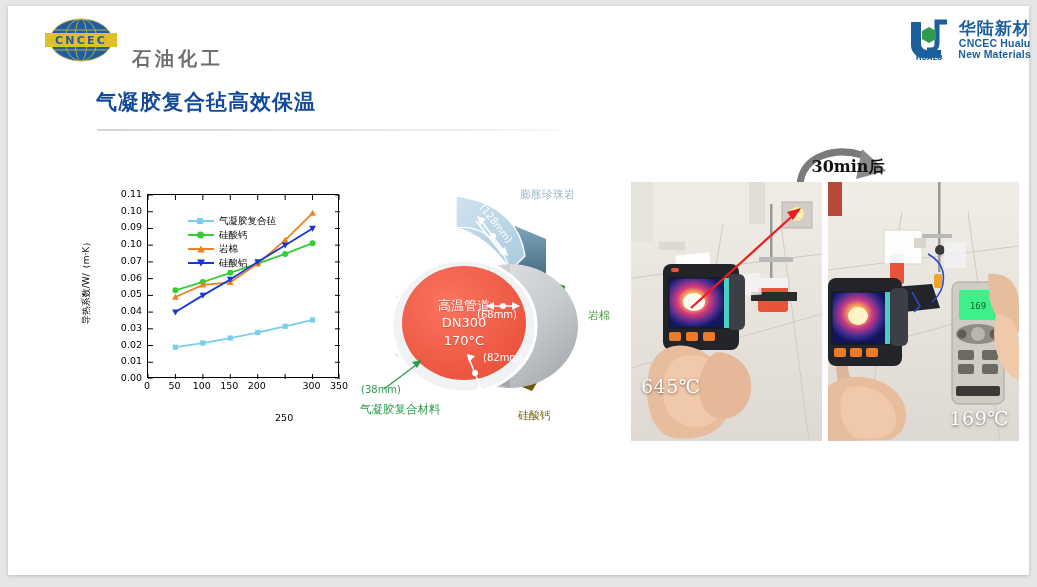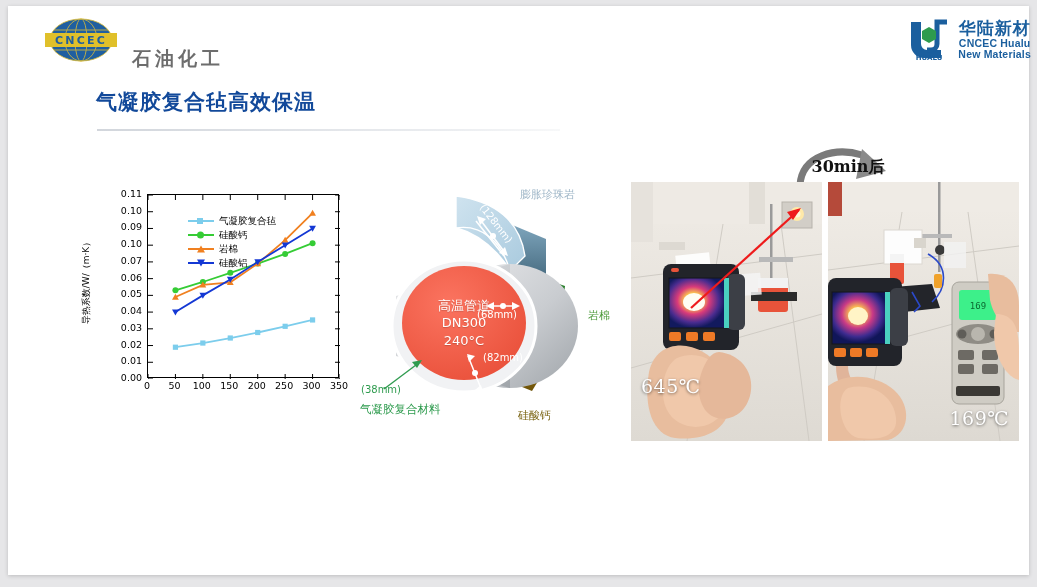--- a/index.html
+++ b/index.html
@@ -277,21 +277,21 @@
           <span class="lg-txt">硅酸铝</span>
         </div>
       </div>
 
     <div class="xtick-row">
         <div class="xtick" style="left: 17px;">0</div>
         <div class="xtick" style="left: 44.4286px;">50</div>
         <div class="xtick" style="left: 71.8571px;">100</div>
         <div class="xtick" style="left: 99.2857px;">150</div>
         <div class="xtick" style="left: 126.714px;">200</div>
-        <div class="xtick" style="left: 154.143px;">250</div>
+        <div class="xtick" style="left: 154.143px; margin-top: 32px;">250</div>
         <div class="xtick" style="left: 181.571px;">300</div>
         <div class="xtick" style="left: 209px;">350</div>
       </div>
   </div>
 
   <div class="diagram">
     <svg viewBox="0 0 268 250" width="268" height="250">
       <defs>
         <linearGradient id="gPerlite" x1="0" y1="0" x2="1" y2="1">
           <stop offset="0" stop-color="#cfe3ef"></stop>
@@ -380,21 +380,21 @@
         <line x1="24" y1="213" x2="60" y2="186"></line>
         <polygon points="62,184 52,186 57,192" fill="#2e9b4e" stroke="none"></polygon>
       </g>
     </svg>
 
     
     <div style="position:absolute;left:42px;top:90px;width:124px;height:114px;">
       <div class="pipe-core-txt">
         <span>高温管道</span>
         <span>DN300</span>
-        <span>240°C</span>
+        <span>170°C</span>
       </div>
     </div>
 
     
     <div class="dim" style="position:absolute;left:113px;top:42px;color:#ffffff;transform:rotate(52deg);">(128mm)</div>
     <div class="dim" style="position:absolute;left:117px;top:133px;color:#ffffff;">(68mm)</div>
     <div class="dim" style="position:absolute;left:123px;top:176px;color:#ffffff;text-align:right;">(82mm)</div>
     <div class="dim" style="position:absolute;left:1px;top:208px;color:#2e9b4e;">(38mm)</div>
 
     

